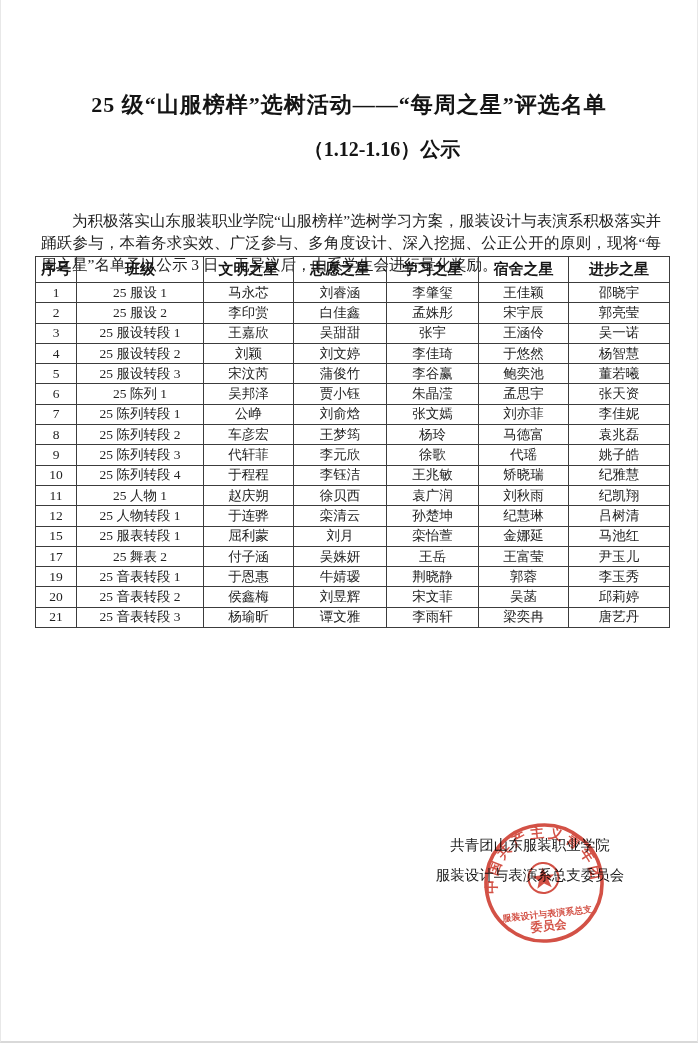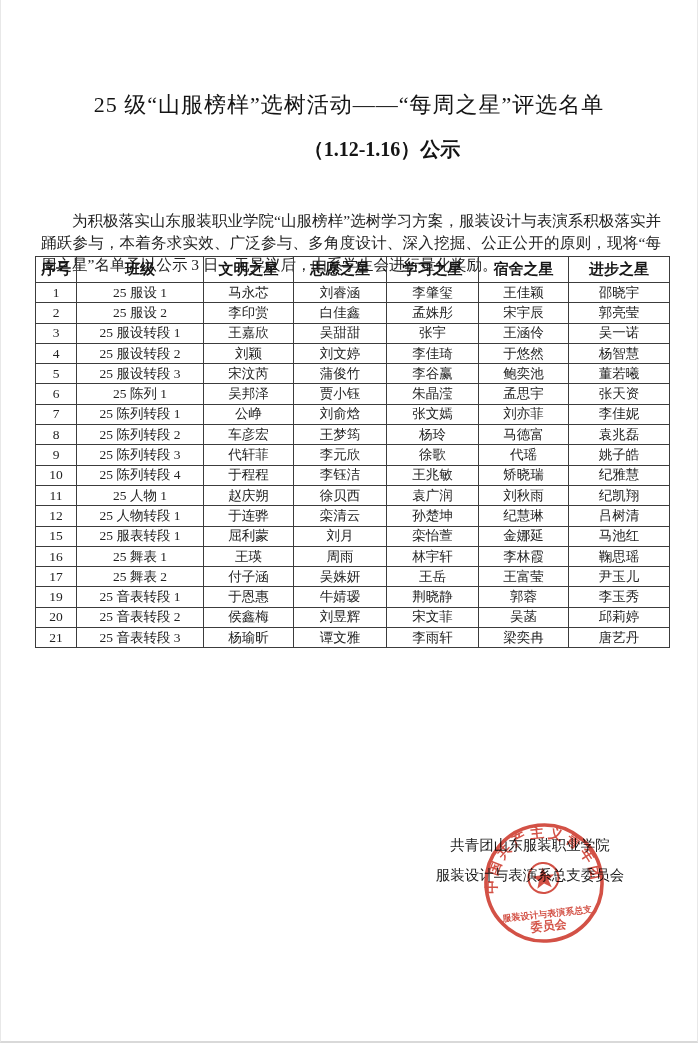--- a/index.html
+++ b/index.html
@@ -11,21 +11,21 @@
     background: #ffffff;
     font-family: "Liberation Serif", "DejaVu Serif", serif;
     color: #1e1e1e;
     overflow: hidden;
     border-left: 1px solid #e8e8e8;
     border-right: 1px solid #e8e8e8;
     border-bottom: 2px solid #d9d9d9;
   }
   .doc-title {
     position: absolute; top: 90px; left: 0; width: 100%;
-    text-align: center; font-size: 22px; font-weight: normal;
+    text-align: center; font-size: 22px; font-weight: bold;
     letter-spacing: 1px; color: #141414;
   }
   .doc-subtitle {
     position: absolute; top: 136px; left: 0; width: 100%;
     text-align: center; font-size: 20px; font-weight: bold;
     color: #141414;
     margin-left: 33px;
   }
   .doc-paragraph {
     position: absolute; top: 179px; left: 40px; width: 620px;
@@ -205,29 +205,20 @@
       <tr>
         <td>15</td>
         <td>25 服表转段 1</td>
         <td>屈利蒙</td>
         <td>刘月</td>
         <td>栾怡萱</td>
         <td>金娜延</td>
         <td>马池红</td>
       </tr>
       <tr>
-        <td>16</td>
-        <td>25 舞表 1</td>
-        <td>王瑛</td>
-        <td>周雨</td>
-        <td>林宇轩</td>
-        <td>李林霞</td>
-        <td>鞠思瑶</td>
-      </tr>
-      <tr>
         <td>17</td>
         <td>25 舞表 2</td>
         <td>付子涵</td>
         <td>吴姝妍</td>
         <td>王岳</td>
         <td>王富莹</td>
         <td>尹玉儿</td>
       </tr>
       <tr>
         <td>19</td>

